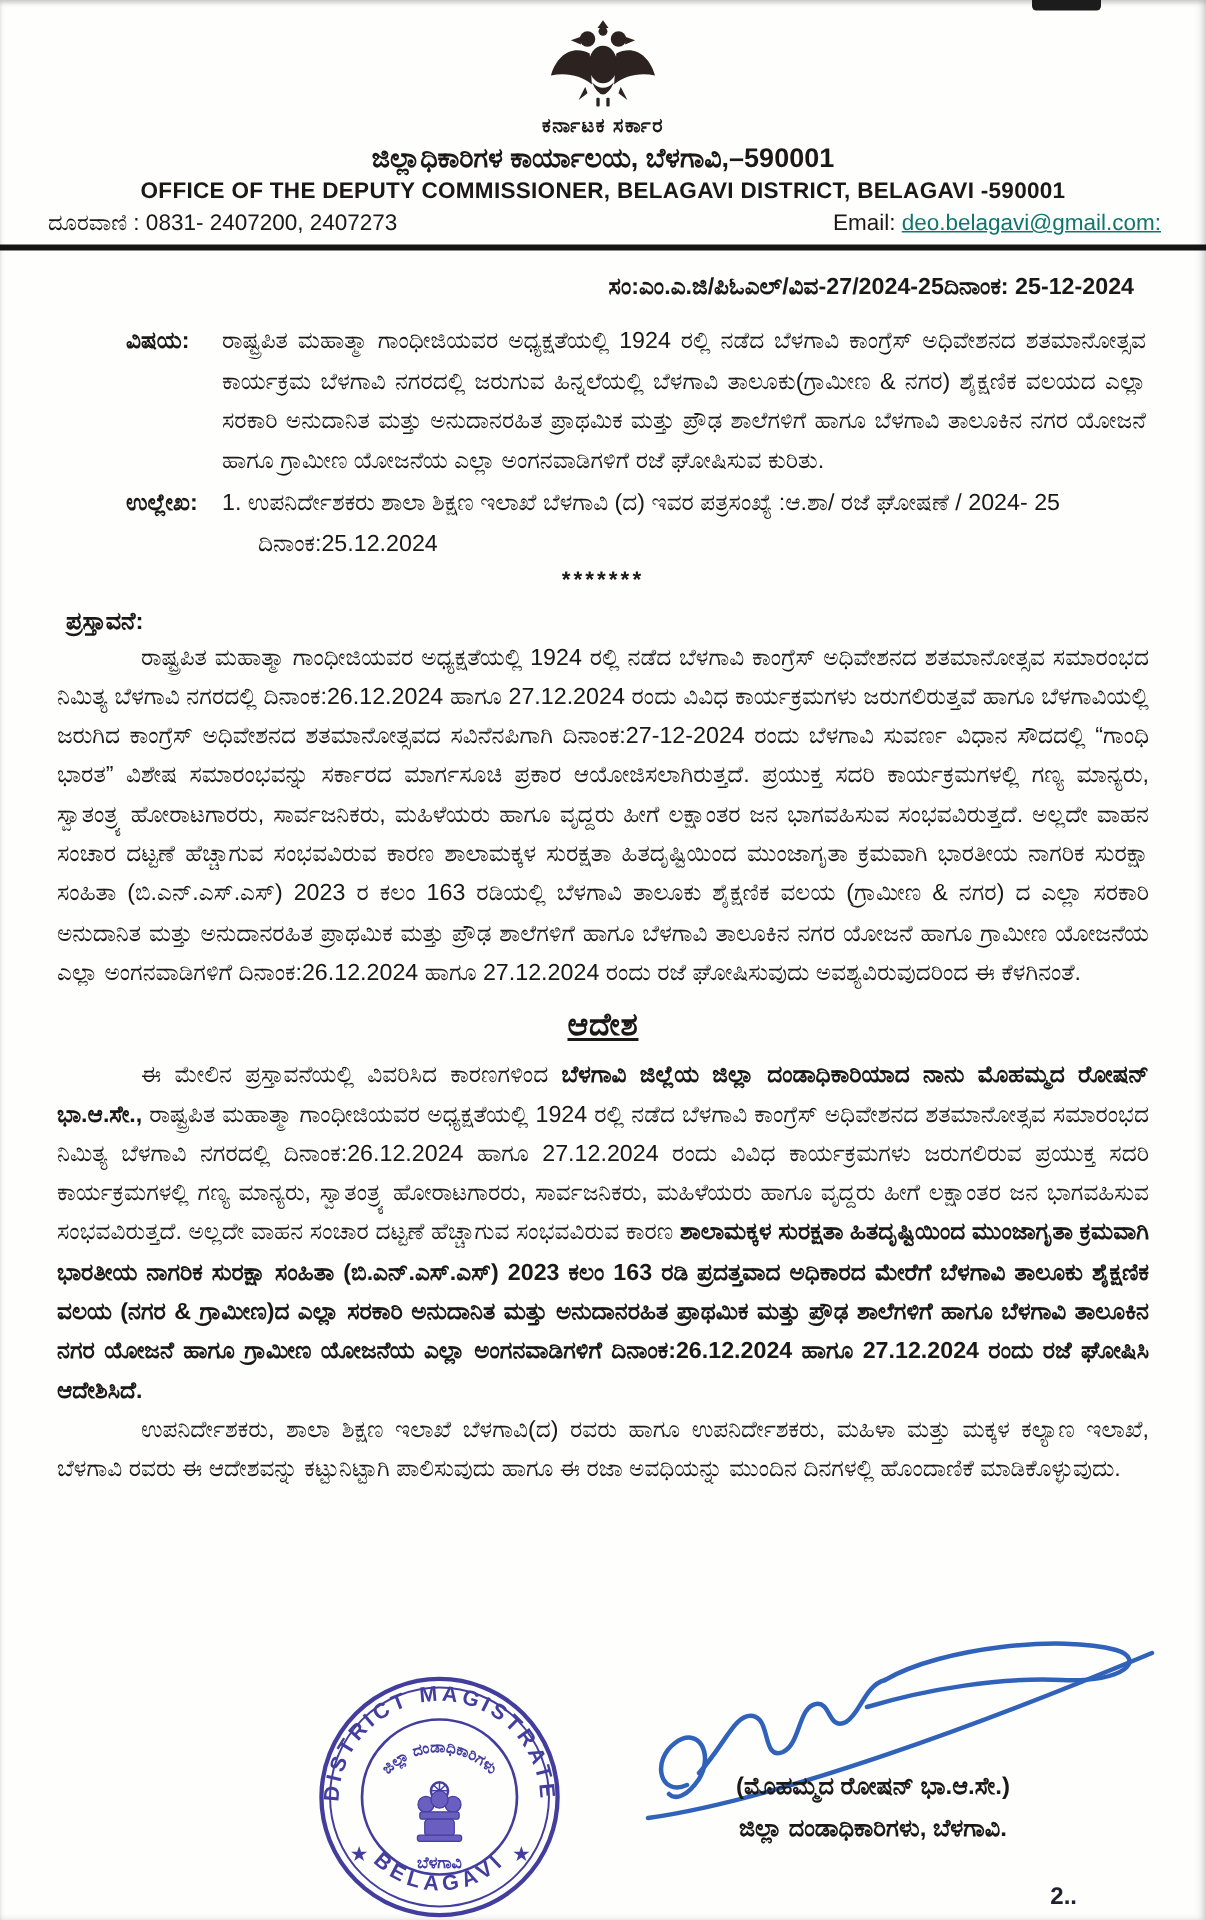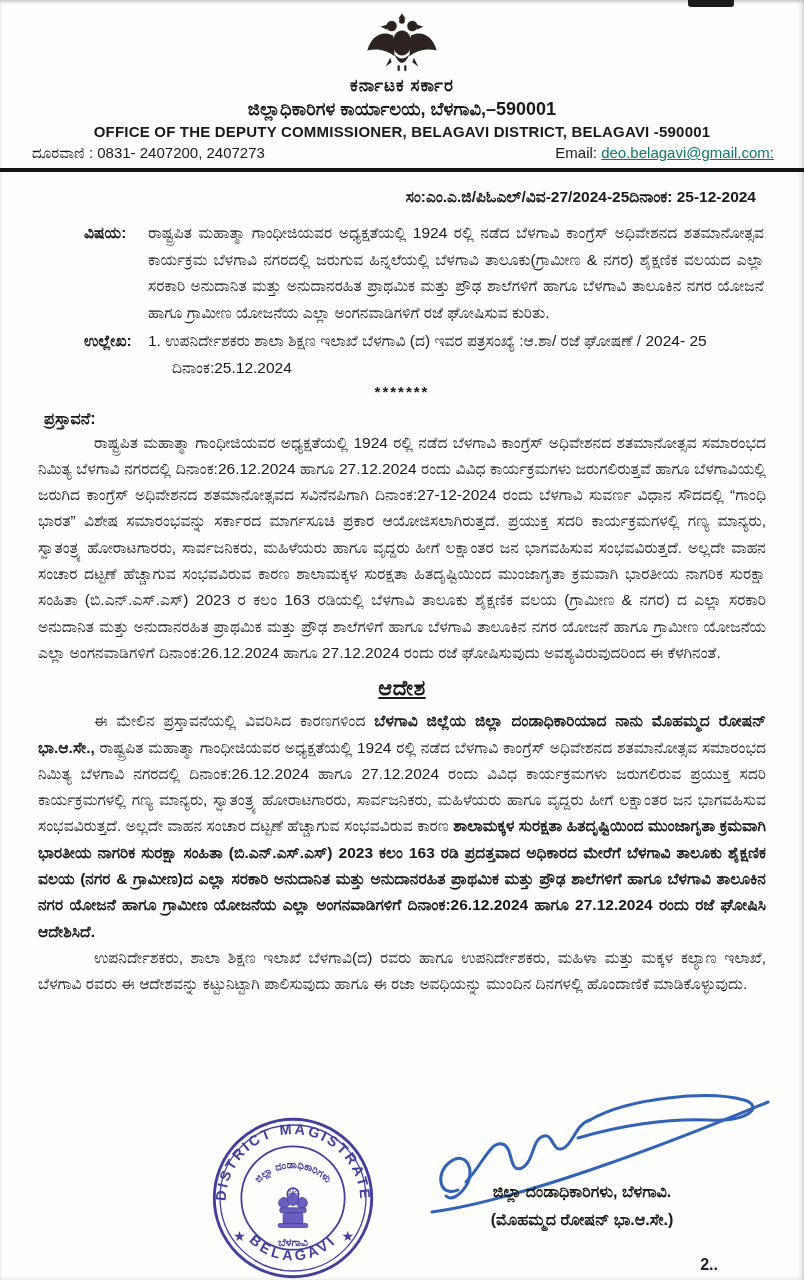--- a/index.html
+++ b/index.html
@@ -10,21 +10,21 @@
     font-family:"Liberation Sans","DejaVu Sans",sans-serif;
     color:#1b1816;
     position:relative;
     overflow:hidden;
   }
   .page { position:absolute; inset:0; background:#fefefd; box-shadow: inset -3px 0 4px rgba(120,120,120,.25), inset 0 2px 3px rgba(120,120,120,.3); }
 
   
   .header { text-align:center; padding-top:12px; }
   .emblem { display:block; margin:0 auto 2px auto; }
-  .gov-kn { font-size:17px; font-weight:600; letter-spacing:1px; }
+  .gov-kn { font-size:13px; font-weight:600; letter-spacing:1px; }
   .office-kn { font-size:18px; font-weight:600; margin-top:3px; }
   .office-en { font-size:15px; font-weight:bold; margin-top:3px; letter-spacing:.2px; }
   .contact-row { display:flex; justify-content:space-between; padding:4px 30px 0 32px; font-size:15px; font-weight:normal; }
   .contact-email a { text-decoration:underline; color:#0f766e; }
   .head-rule { border:0; border-top:4px solid #151515; margin:6px 0 0 0; }
 
   
   .meta-row { display:flex; justify-content:flex-end; padding:16px 48px 0 46px; font-size:15.5px; font-weight:bold; }
 
   
@@ -156,19 +156,19 @@
   <svg class="signature" width="344" height="140" viewBox="0 0 344 140">
     <g stroke="#2f62b8" stroke-width="3" fill="none" stroke-linecap="round">
       <path d="M30 112 C 12 120, 6 96, 22 84 C 38 72, 48 92, 38 108 C 30 120, 22 122, 18 118"></path>
       <path d="M38 104 C 56 84, 62 64, 74 66 C 86 68, 80 96, 94 90 C 106 84, 104 60, 116 58 C 126 56, 124 76, 136 70 C 146 64, 148 46, 162 42"></path>
       <path d="M162 42 C 200 20, 280 12, 316 22 C 336 28, 322 44, 280 42 C 240 40, 190 48, 150 60"></path>
       <path d="M4 134 C 90 122, 230 70, 340 24"></path>
     </g>
   </svg>
 
   <div class="sig-block">
+    <div>(ಮೊಹಮ್ಮದ ರೋಷನ್ ಭಾ.ಆ.ಸೇ.)</div>
     <div>ಜಿಲ್ಲಾ ದಂಡಾಧಿಕಾರಿಗಳು, ಬೆಳಗಾವಿ.</div>
-    <div>(ಮೊಹಮ್ಮದ ರೋಷನ್ ಭಾ.ಆ.ಸೇ.)</div>
   </div>
 
   <div class="page-num">2..</div>
 
 </div>
 
 </body></html>

